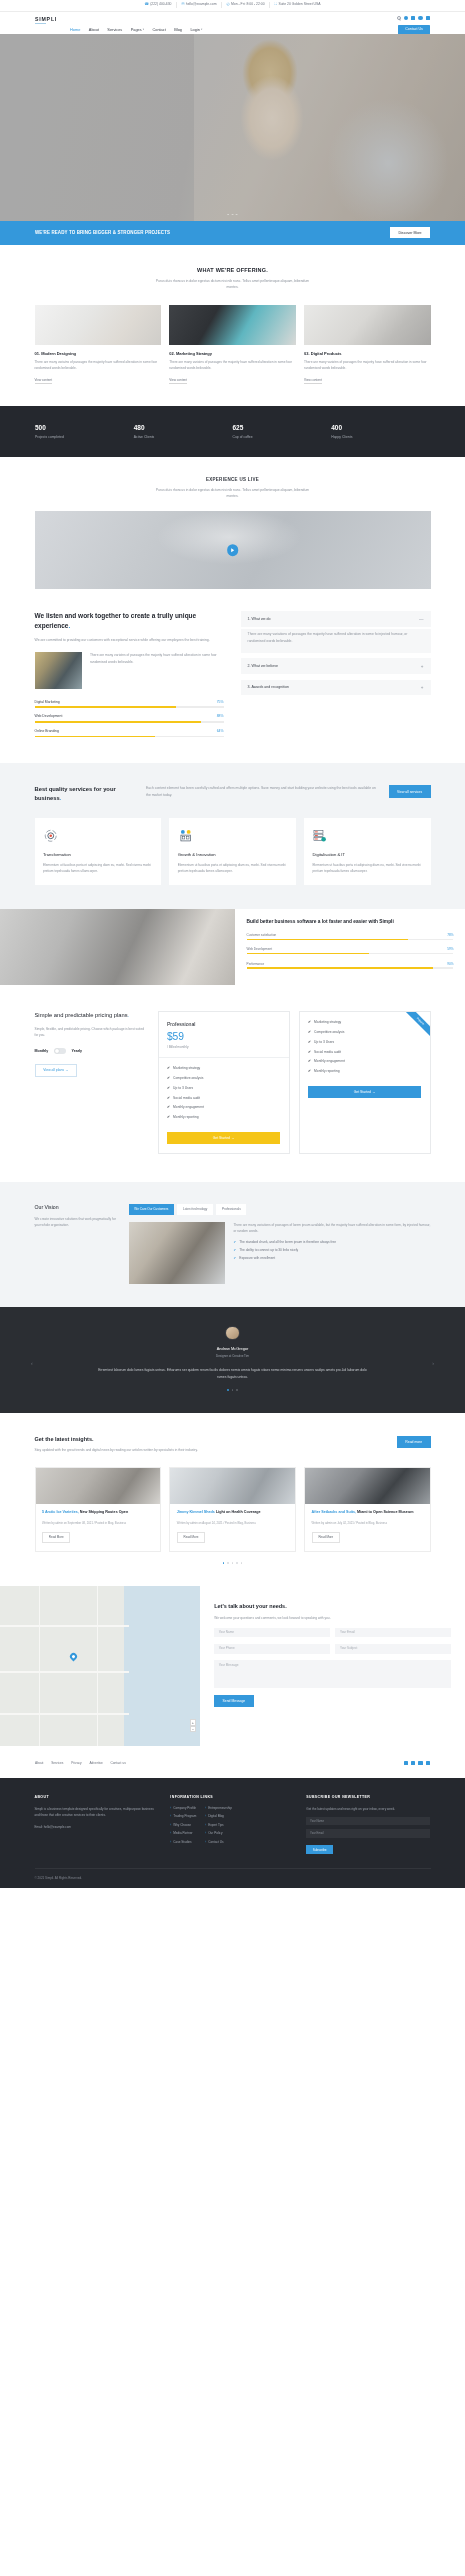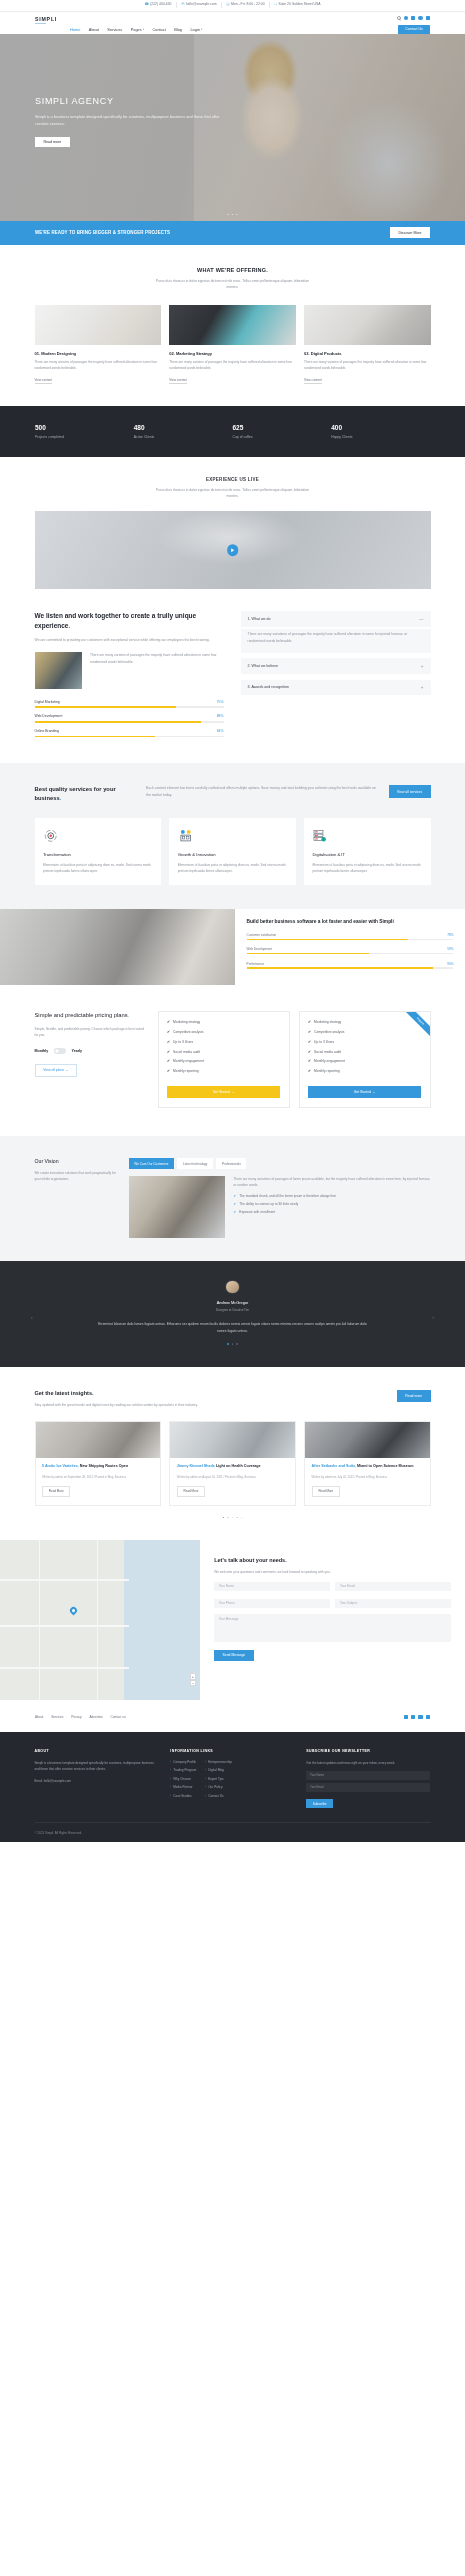--- a/index.html
+++ b/index.html
@@ -357,25 +357,20 @@
           <em class="caret" style="font-style:normal">▾</em>
         </span>
     </div>
     <div class="btn-contact">Contact Us</div>
   </div>
 </div>
 
 <div class="hero">
   <div class="hero-photo"></div>
   <div class="hero-overlay"></div>
-  <div class="hero-content">
-    <div class="hero-title">SIMPLI AGENCY</div>
-    <div class="hero-sub">Simpli is a business template designed specifically for creatives, multipurpose business and those that offer creative services.</div>
-    <div class="hero-btn">Read more</div>
-  </div>
   <div class="hero-dots">
     <i class="on"></i>
     <i></i>
     <i></i>
   </div>
 </div>
 
 <div class="cta">
   <h3>WE'RE READY TO BRING BIGGER &amp; STRONGER PROJECTS</h3>
   <a>Discover More</a>
@@ -587,20 +582,25 @@
       <p>Simple, flexible, and predictable pricing. Choose which package is best suited for you.</p>
       <div class="toggle-row">
         <span>Monthly</span>
         <span class="toggle"></span>
         <span>Yearly</span>
       </div>
       <div class="plans-btn">View all plans →</div>
     </div>
 
     <div class="plan">
+      <div class="plan-head">
+        <h4>Professional</h4>
+        <div class="plan-price">$59</div>
+        <div class="plan-billed">/ Billed monthly</div>
+      </div>
       <div class="plan-feats">
         <div class="feat">
             <span class="ck">✔</span>
             <span>Marketing strategy</span>
           </div>
         <div class="feat">
             <span class="ck">✔</span>
             <span>Competitive analysis</span>
           </div>
         <div class="feat">

